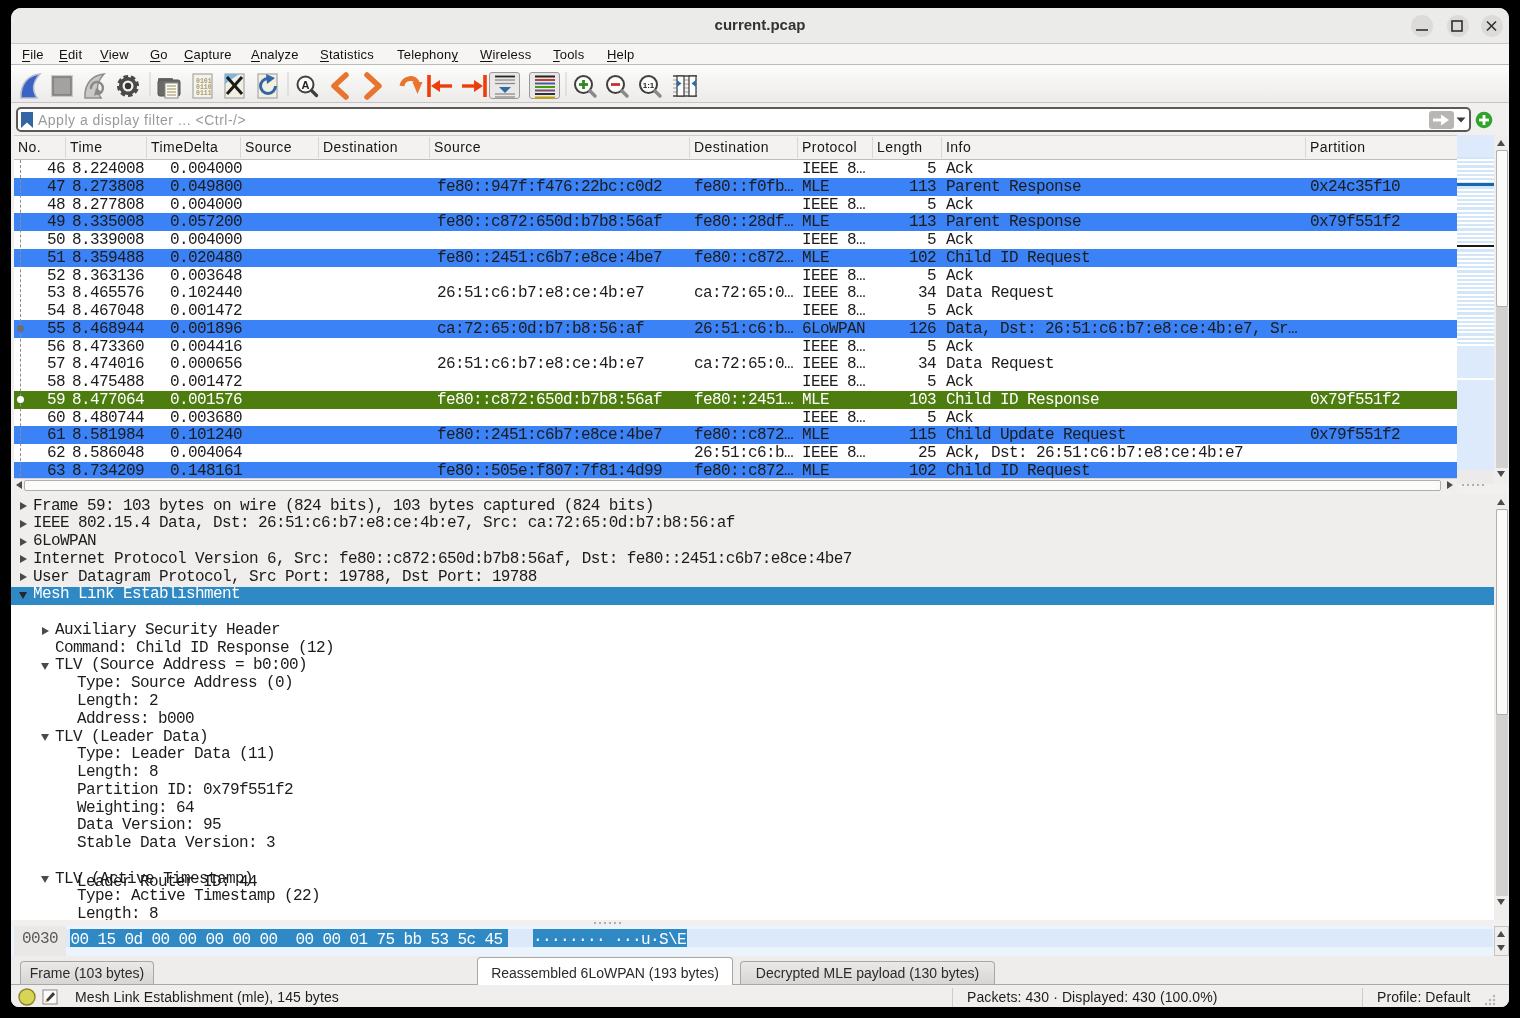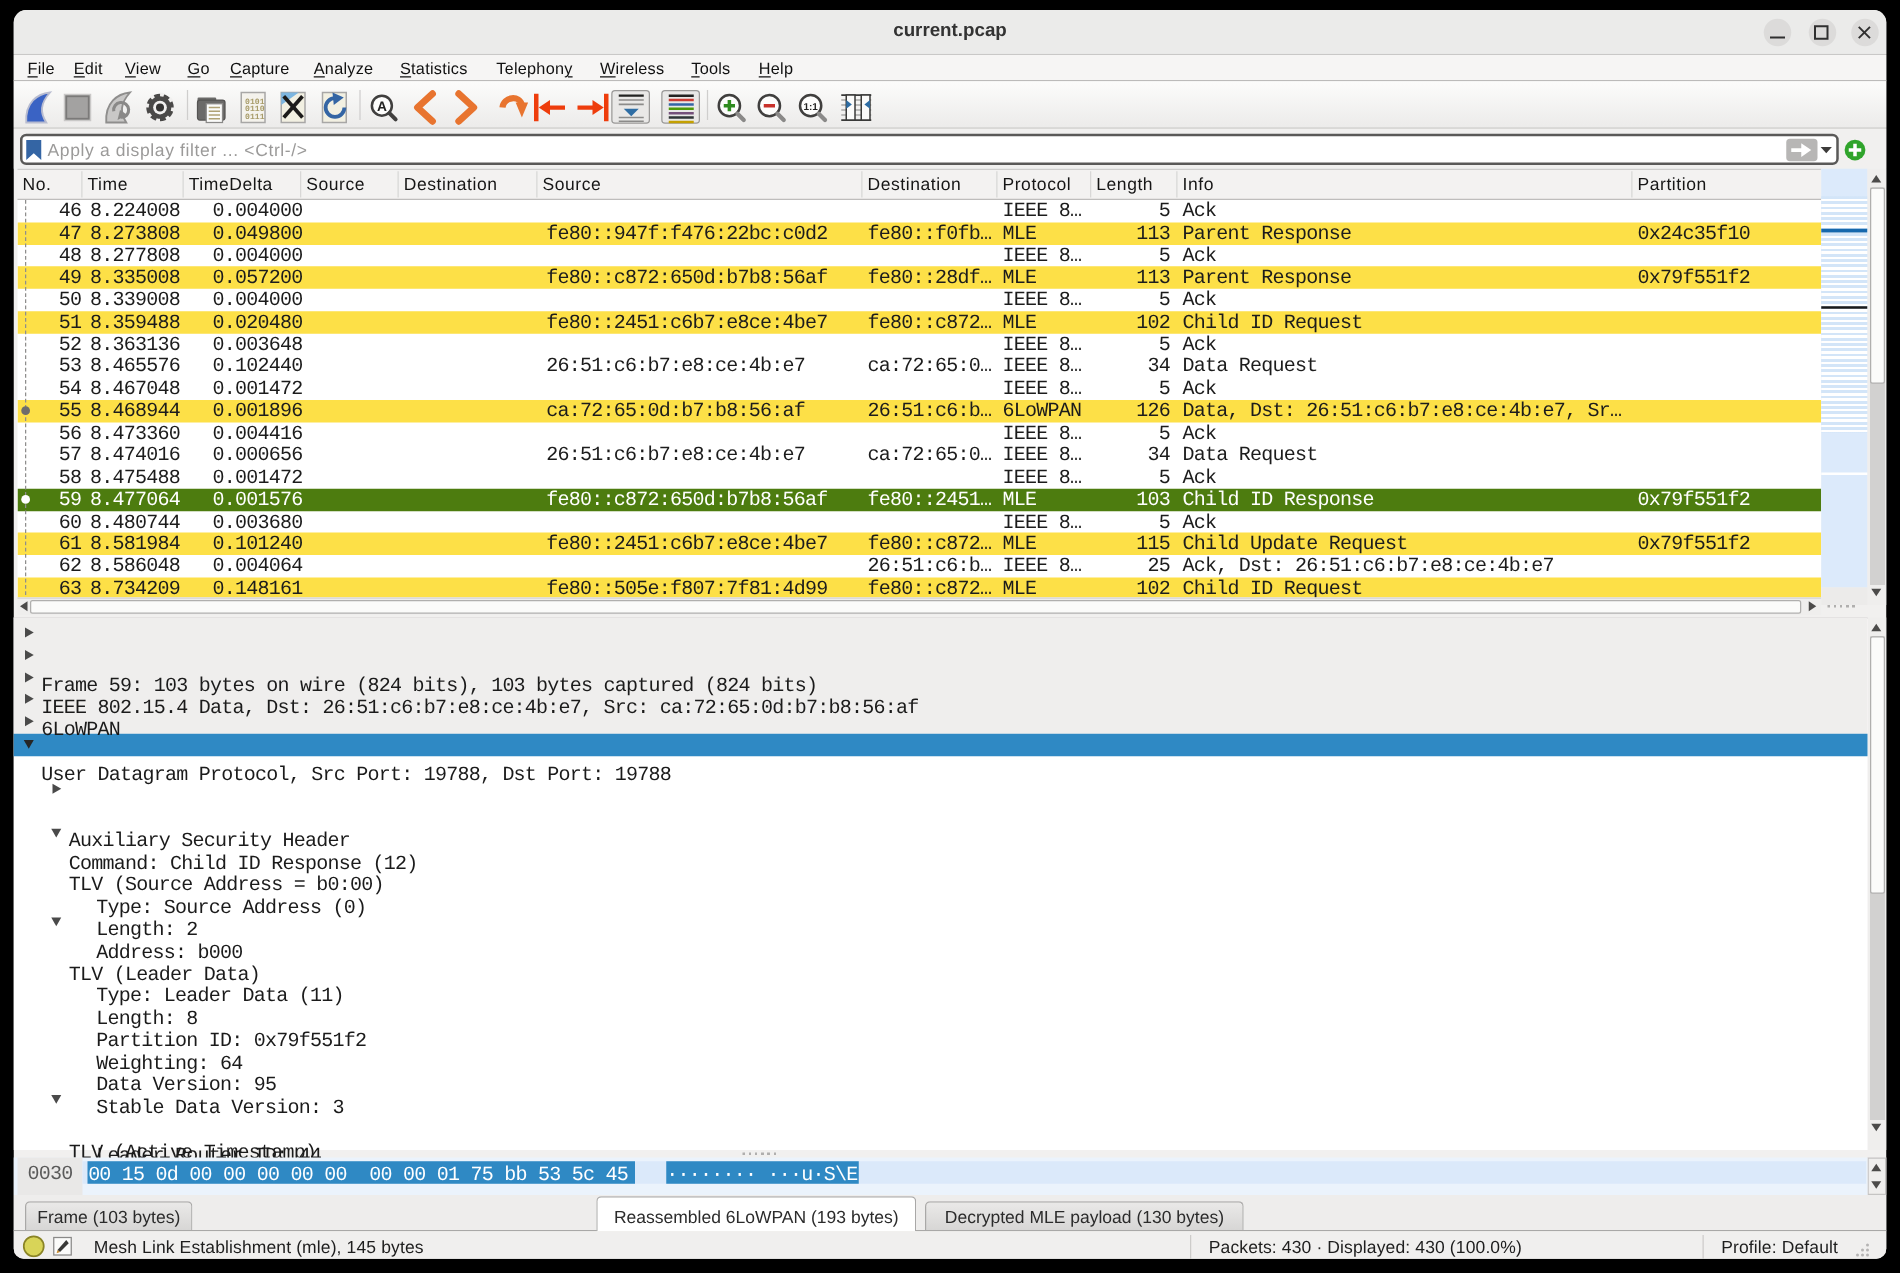--- a/index.html
+++ b/index.html
@@ -29,21 +29,21 @@
 #filterinput{left:16px;top:107px;width:1455px;height:25px;background:#fff;
   border:2px solid #5a5958;border-radius:5px;box-sizing:border-box;}
 #filterph{left:38px;top:112px;font-size:14px;letter-spacing:0.5px;color:#9b9a99;}
 
 #hdr{left:14px;top:135px;width:1443px;height:25px;background:#f3f2f1;
   border-top:1px solid #cfcecd;border-bottom:1px solid #bebdbc;box-sizing:border-box;}
 .hsep{top:137px;width:1px;height:21px;background:#d8d7d6;}
 .hlabel{top:139px;font-size:14px;letter-spacing:0.45px;color:#161616;}
 #rows{left:14px;top:160px;width:1443px;height:318px;background:#fff;overflow:hidden;}
 .row{position:absolute;left:0;width:1443px;height:17.75px;}
-.row.b{background:#fde047;}
+.row.b{background:#3b82f6;}
 .row.sel{background:#4d7c0f;color:#fff;}
 .row span{position:absolute;top:1px;font-family:"Liberation Mono",monospace;
   font-size:16px;letter-spacing:-0.604px;white-space:pre;color:#1c1c1c;line-height:16px;}
 .row.sel span{color:#fff;}
 .c0{left:0px;width:51px;text-align:right;}
 .c1{left:58px;}.c2{left:156px;}.c3{left:423px;}.c4{left:680px;}.c5{left:788px;}
 .c6{left:858px;width:64px;text-align:right;}.c7{left:932px;}.c8{left:1296px;}
 #dashline{left:20px;top:160px;width:1px;height:316px;border-left:1px dashed #8f8e8d;}
 .reldot{width:7px;height:7px;border-radius:50%;}
 
@@ -477,24 +477,25 @@
 <div class="abs sbtrack" style="left:1495.5px;top:509px;width:12px;height:387px;"></div>
 <div class="abs sbthumb" style="left:1495.5px;top:509px;width:12px;height:206px;"></div>
 <div class="abs arr" style="left:1497px;top:499px;border-left:4.5px solid transparent;border-right:4.5px solid transparent;border-bottom:6px solid #4c4b4a;"></div>
 <div class="abs arr" style="left:1497px;top:899px;border-left:4.5px solid transparent;border-right:4.5px solid transparent;border-top:6px solid #4c4b4a;"></div>
 <div id="vsb3" class="abs" style="left:1494px;top:926px;width:15px;height:30px;background:#efeeed;border:1px solid #c5c4c3;box-sizing:border-box;"></div>
 <div class="abs arr" style="left:1497px;top:931px;border-left:4.5px solid transparent;border-right:4.5px solid transparent;border-bottom:6px solid #4c4b4a;"></div>
 <div class="abs arr" style="left:1497px;top:945px;border-left:4.5px solid transparent;border-right:4.5px solid transparent;border-top:6px solid #4c4b4a;"></div>
 <div id="detail" class="abs"></div>
 <div id="detgray" class="abs"></div>
 <div id="detsel" class="abs"></div>
-<div id="dettext" class="abs" style="left:11px;top:494px;width:1483px;height:426px;overflow:hidden;margin-top:43px;">
+<div id="dettext" class="abs" style="left:11px;top:494px;width:1483px;height:426px;overflow:hidden;">
 <div class="drow" style="left:22px;top:3.5px;">Frame 59: 103 bytes on wire (824 bits), 103 bytes captured (824 bits)</div>
 <div class="drow" style="left:22px;top:21.3px;">IEEE 802.15.4 Data, Dst: 26:51:c6:b7:e8:ce:4b:e7, Src: ca:72:65:0d:b7:b8:56:af</div>
 <div class="drow" style="left:22px;top:39.0px;">6LoWPAN</div>
+<div class="drow" style="left:22px;top:56.8px;">Internet Protocol Version 6, Src: fe80::c872:650d:b7b8:56af, Dst: fe80::2451:c6b7:e8ce:4be7</div>
 <div class="drow" style="left:22px;top:74.6px;">User Datagram Protocol, Src Port: 19788, Dst Port: 19788</div>
 <div class="drow" style="left:22px;top:92.3px;color:#fff;">Mesh Link Establishment</div>
 <div class="drow" style="left:44px;top:127.9px;">Auxiliary Security Header</div>
 <div class="drow" style="left:44px;top:145.6px;">Command: Child ID Response (12)</div>
 <div class="drow" style="left:44px;top:163.4px;">TLV (Source Address = b0:00)</div>
 <div class="drow" style="left:66px;top:181.2px;">Type: Source Address (0)</div>
 <div class="drow" style="left:66px;top:198.9px;">Length: 2</div>
 <div class="drow" style="left:66px;top:216.7px;">Address: b000</div>
 <div class="drow" style="left:44px;top:234.5px;">TLV (Leader Data)</div>
 <div class="drow" style="left:66px;top:252.2px;">Type: Leader Data (11)</div>

